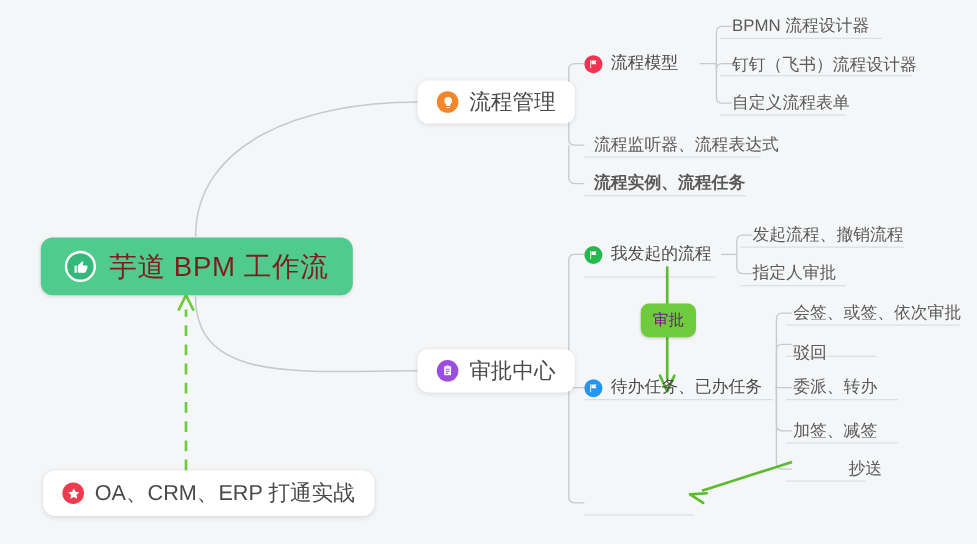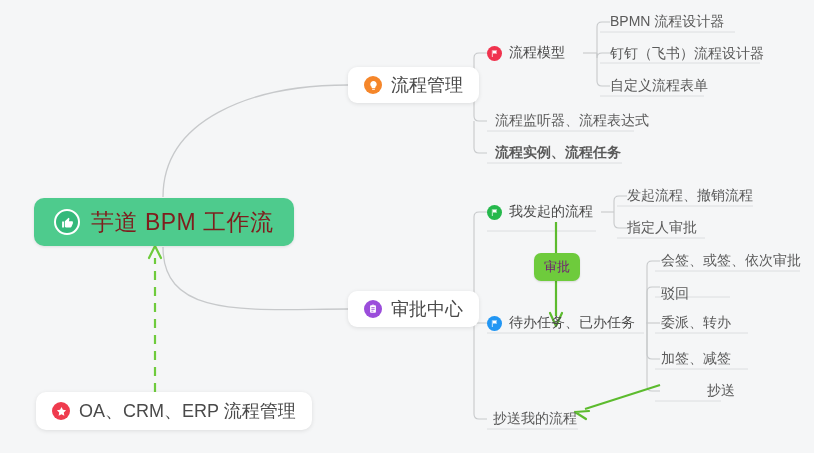--- a/index.html
+++ b/index.html
@@ -230,30 +230,27 @@
   <div class="node leaf" style="left:655px;top:307px;">
     <span class="node-label">委派、转办</span>
   </div>
   <div class="node leaf" style="left:655px;top:343px;">
     <span class="node-label">加签、减签</span>
   </div>
   <div class="node leaf" style="left:655px;top:375px;margin-left:46px;">
     <span class="node-label">抄送</span>
   </div>
 
-  <div class="node leaf" style="left:487px;top:403px;">
-    <span class="node-label">抄送我的流程</span>
-  </div>
 
   <div class="badge" style="left:534px;top:253px;">
     <span>审批</span>
   </div>
 
   <div class="node card" style="left:36px;top:392px;height:38px;border-radius:10px;">
     <span class="ic" style="background:#ef3b4e">
       <svg width="11" height="11" viewBox="0 0 24 24">
           <path fill="#ffffff" d="M12 2l3.1 6.3 6.9 1-5 4.9 1.2 6.9-6.2-3.3-6.2 3.3L7 14.2 2 9.3l6.9-1z"></path>
         </svg>
     </span>
-    <span class="node-label">OA、CRM、ERP 流程管理</span>
+    <span class="node-label">OA、CRM、ERP 打通实战</span>
   </div>
 
 </div>
 
 </body></html>

